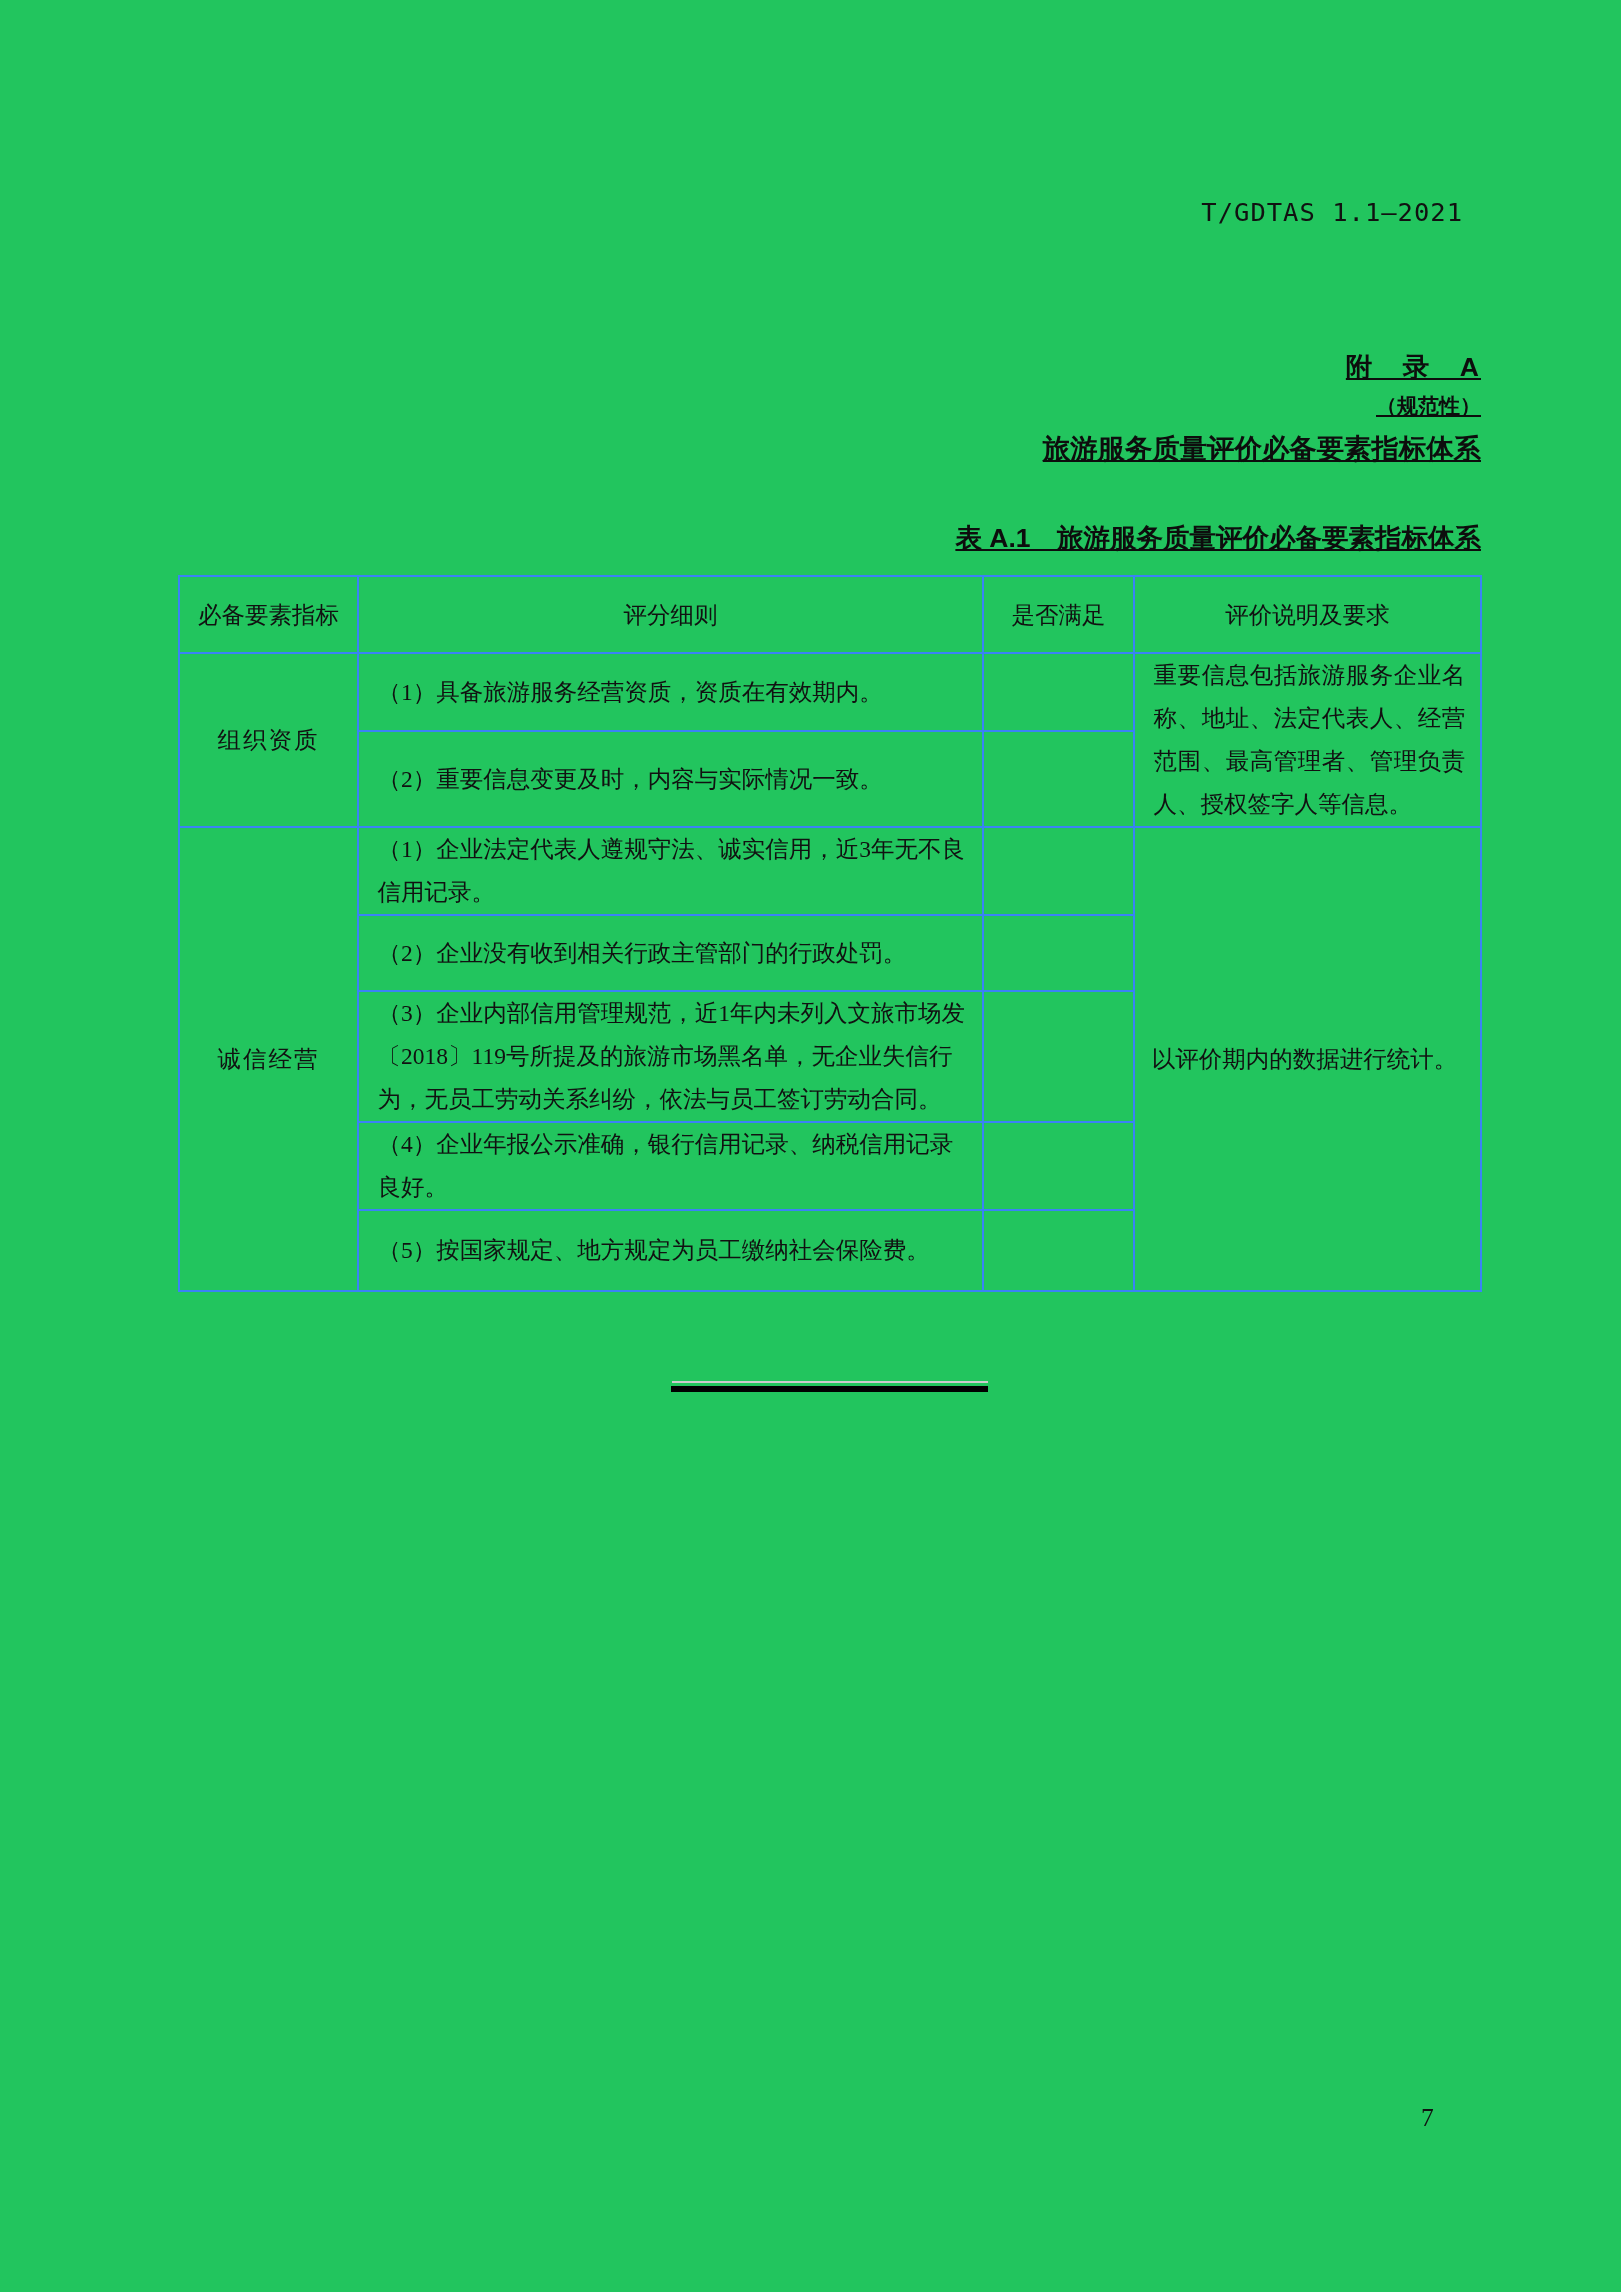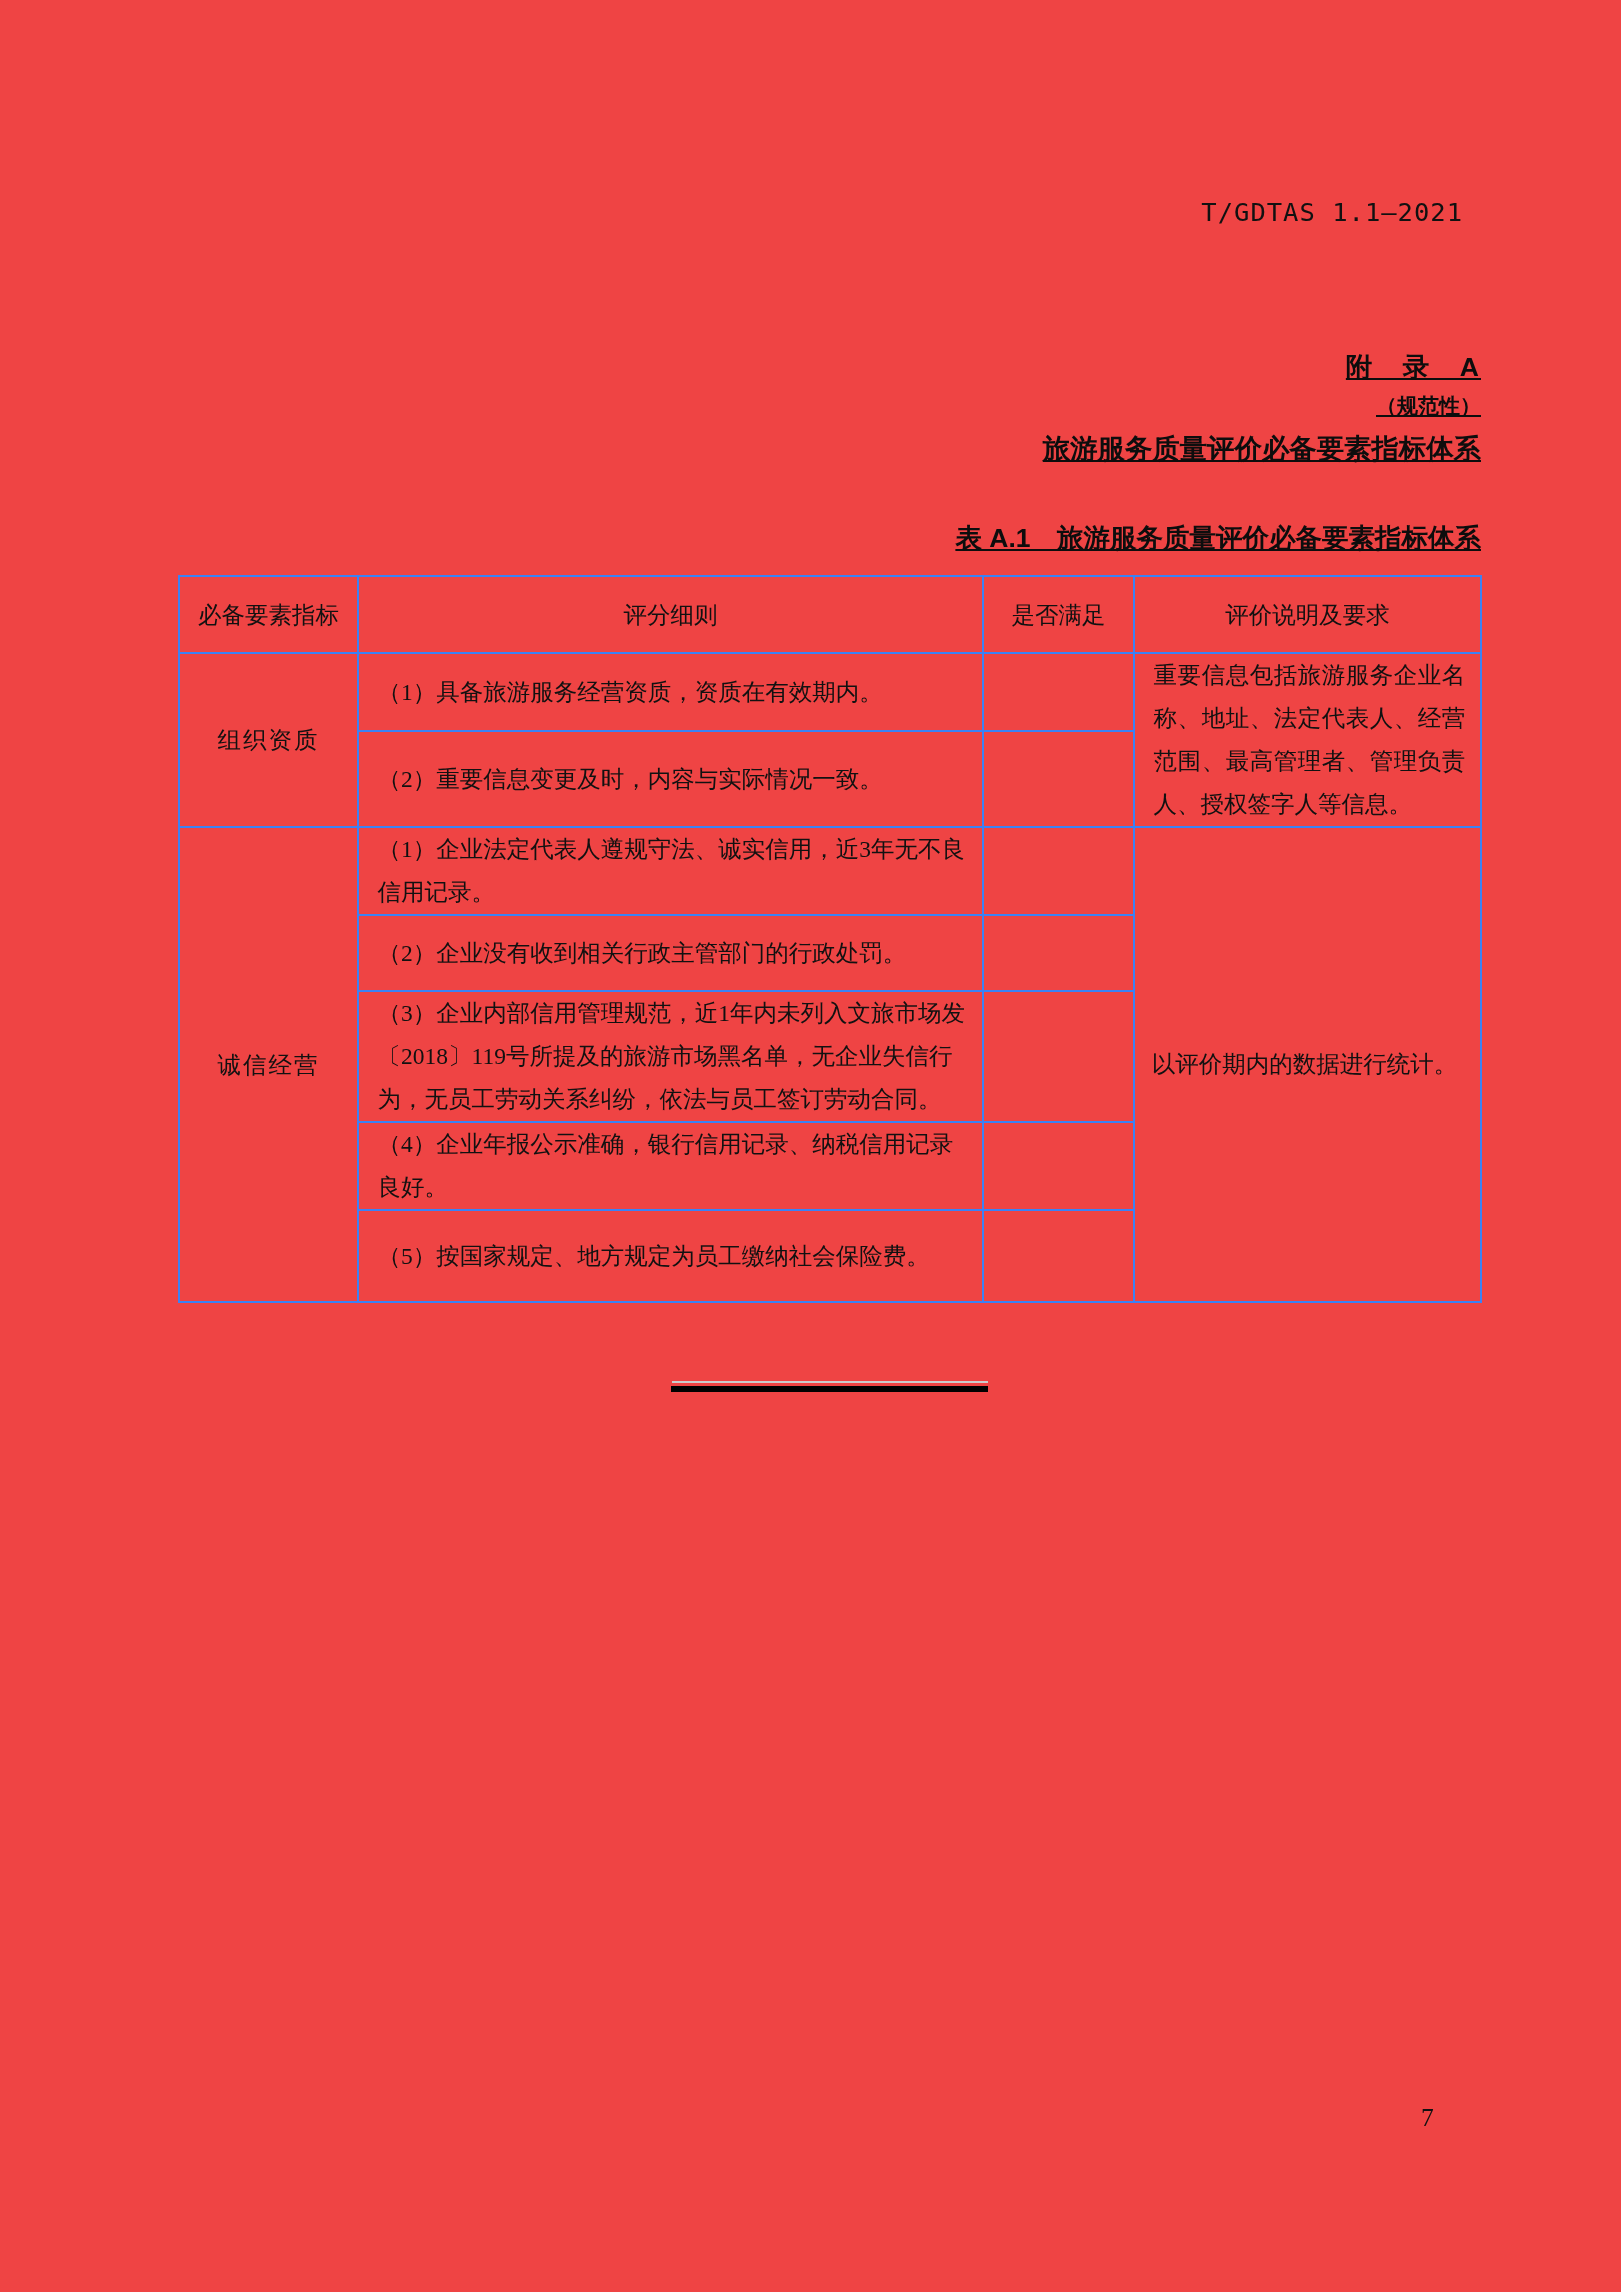--- a/index.html
+++ b/index.html
@@ -1,21 +1,21 @@
 <!DOCTYPE html>
 <html><head>
 <meta charset="utf-8">
 <style>
   * { margin: 0; padding: 0; box-sizing: border-box; }
   html, body { background: #e8e8e8; }
   .page {
     position: relative;
     width: 1621px;
     height: 2293px;
-    background: #ef4444;
+    background: #22c55e;
     font-family: "Liberation Serif", "DejaVu Serif", serif;
     color: #111111;
     overflow: hidden;
     margin: 0 auto;
     padding-left: 27px;
   }
   .doc-number {
     position: absolute;
     top: 197px;
     right: 158px;
@@ -149,21 +149,21 @@
       <td class="cell-check"></td>
     </tr>
     <tr style="height:131px">
       <td class="cell-rule">（3）企业内部信用管理规范，近1年内未列入文旅市场发〔2018〕119号所提及的旅游市场黑名单，无企业失信行为，无员工劳动关系纠纷，依法与员工签订劳动合同。</td>
       <td class="cell-check"></td>
     </tr>
     <tr style="height:84px">
       <td class="cell-rule">（4）企业年报公示准确，银行信用记录、纳税信用记录良好。</td>
       <td class="cell-check"></td>
     </tr>
-    <tr style="height:92px">
+    <tr style="height:81px">
       <td class="cell-rule">（5）按国家规定、地方规定为员工缴纳社会保险费。</td>
       <td class="cell-check"></td>
     </tr>
   </tbody>
     </table>
 
   <div class="end-rule-thin"></div>
   <div class="end-rule-thick"></div>
 
   <div class="page-number">7</div>

